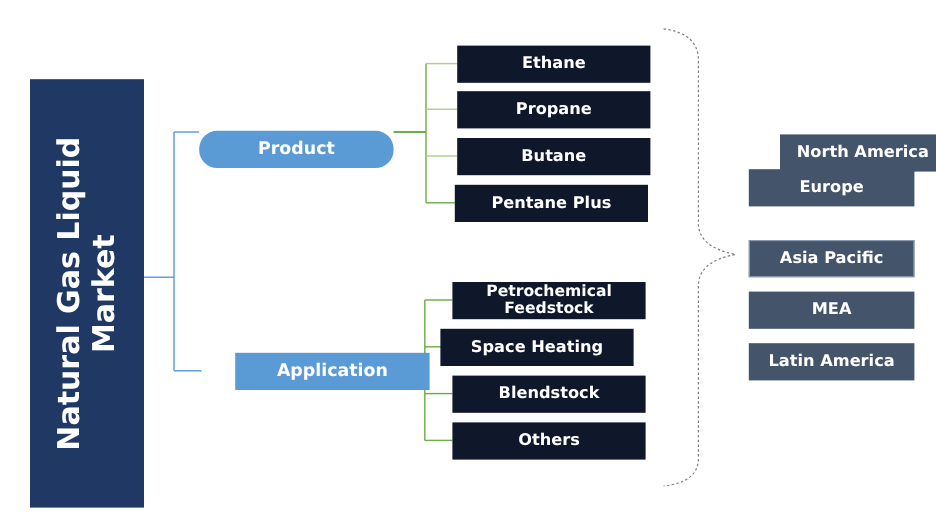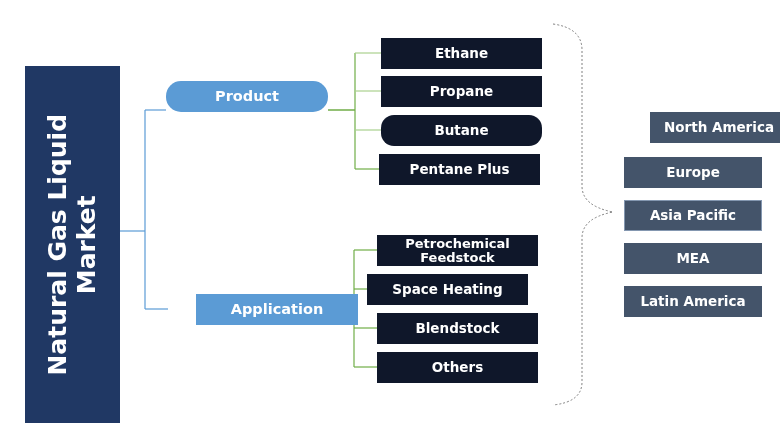--- a/index.html
+++ b/index.html
@@ -42,30 +42,30 @@
   <path d="M553,24 Q582,28 582,50 L582,186 Q582,206 613,212 Q582,218 582,238 L582,382 Q582,402 553,405" fill="none" stroke="#7f7f7f" stroke-width="1" stroke-dasharray="2,2"></path>
 </svg>
 
 <div class="box root">
   <div class="root-label">
     <div>Natural Gas Liquid</div>
     <div>Market</div>
   </div>
 </div>
 
-<div class="box seg" style="left:166px;top:81px;border-radius:15px;">Product</div>
+<div class="box seg" style="left:166px;top:109px;border-radius:15px;">Product</div>
 <div class="box seg" style="left:152px;top:294px;margin-left:44px;">Application</div>
 
 <div class="box leaf" style="left:381px;top:38px;">Ethane</div>
 <div class="box leaf" style="left:381px;top:76px;">Propane</div>
-<div class="box leaf" style="left:381px;top:115px;border-radius:13px;">Butane</div>
+<div class="box leaf" style="left:381px;top:115px;">Butane</div>
 <div class="box leaf" style="left:379px;top:154px;">Pentane Plus</div>
 
 <div class="box leaf two-line" style="left:377px;top:235px;padding:0 22px;">Petrochemical Feedstock</div>
 <div class="box leaf" style="left:367px;top:274px;">Space Heating</div>
 <div class="box leaf" style="left:377px;top:313px;">Blendstock</div>
 <div class="box leaf" style="left:377px;top:352px;">Others</div>
 
 <div class="box region" style="top:112px;margin-left:26px;">North America</div>
-<div class="box region" style="top:157px;">Europe</div>
+<div class="box region" style="top:141px;">Europe</div>
 <div class="box region" style="top:200px;border:1px solid #8497b0;">Asia Pacific</div>
 <div class="box region" style="top:243px;">MEA</div>
 <div class="box region" style="top:286px;">Latin America</div>
 
 </body></html>

